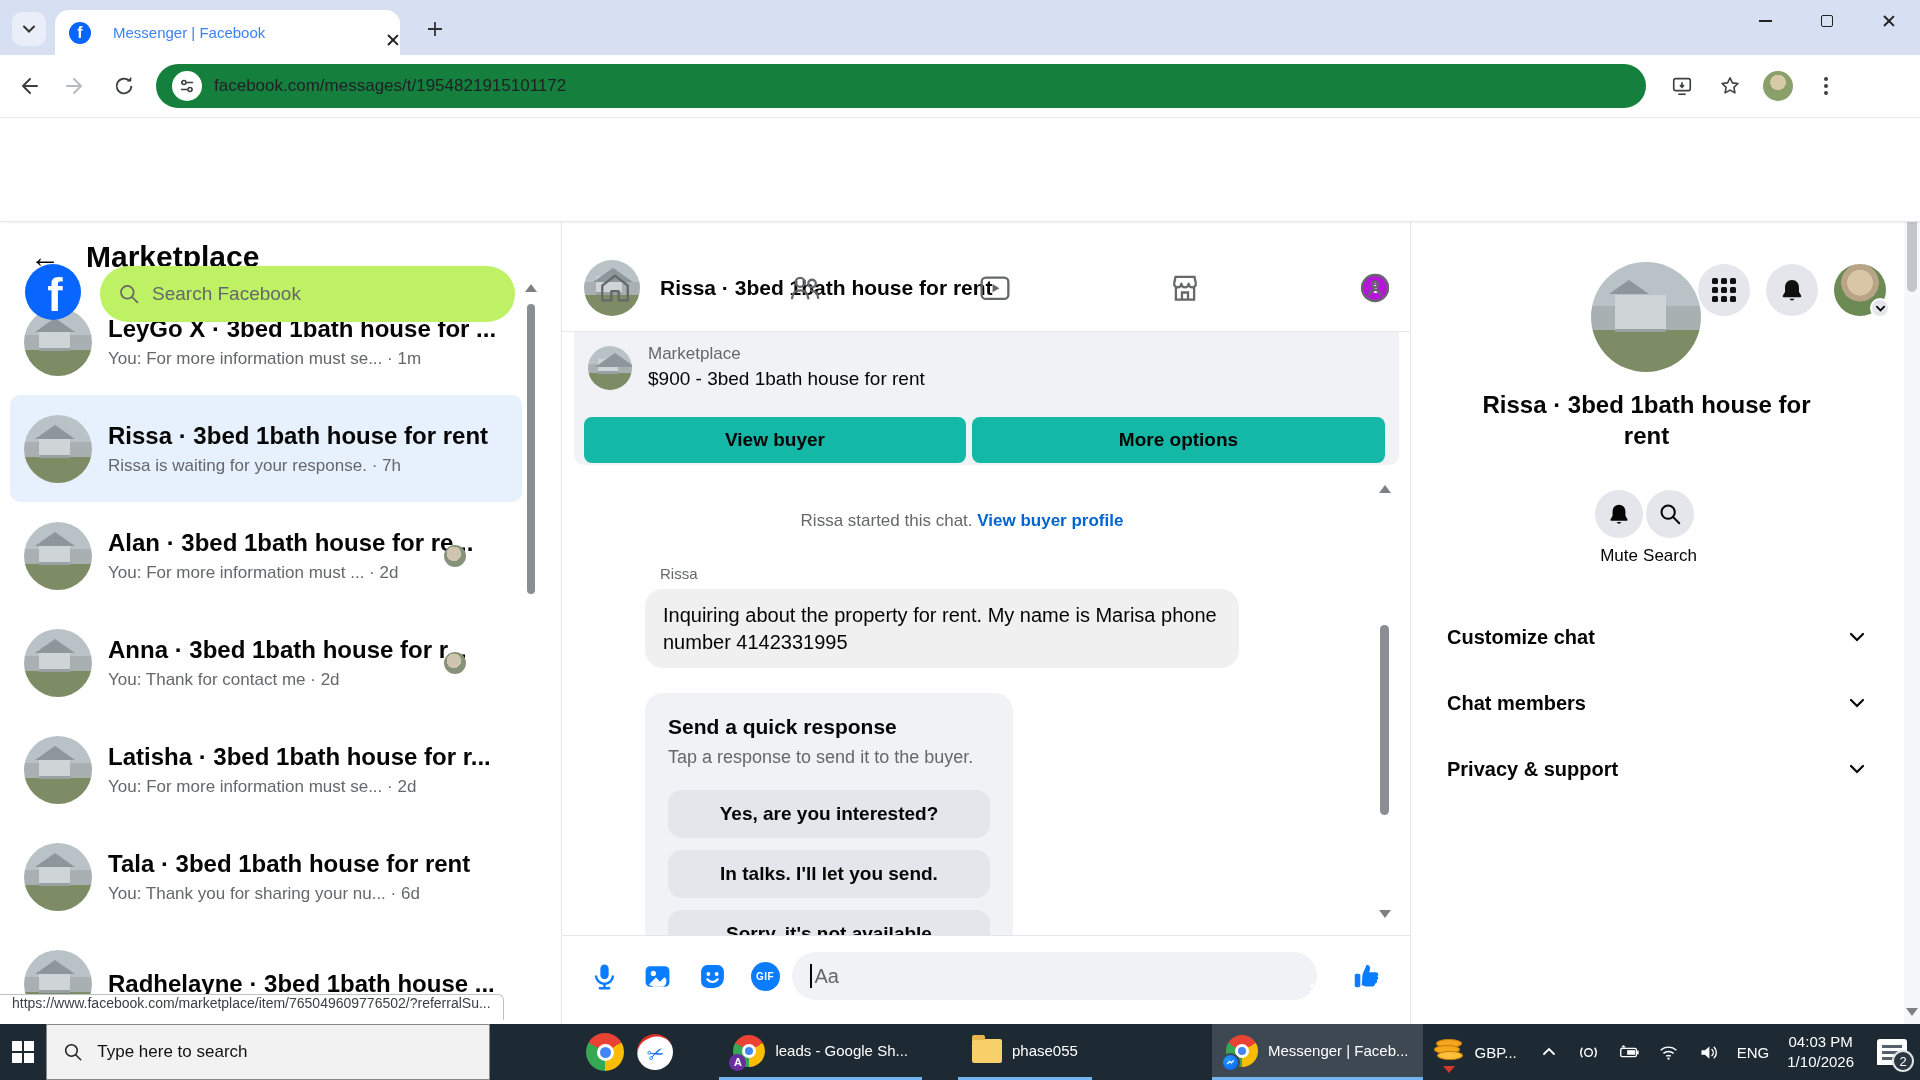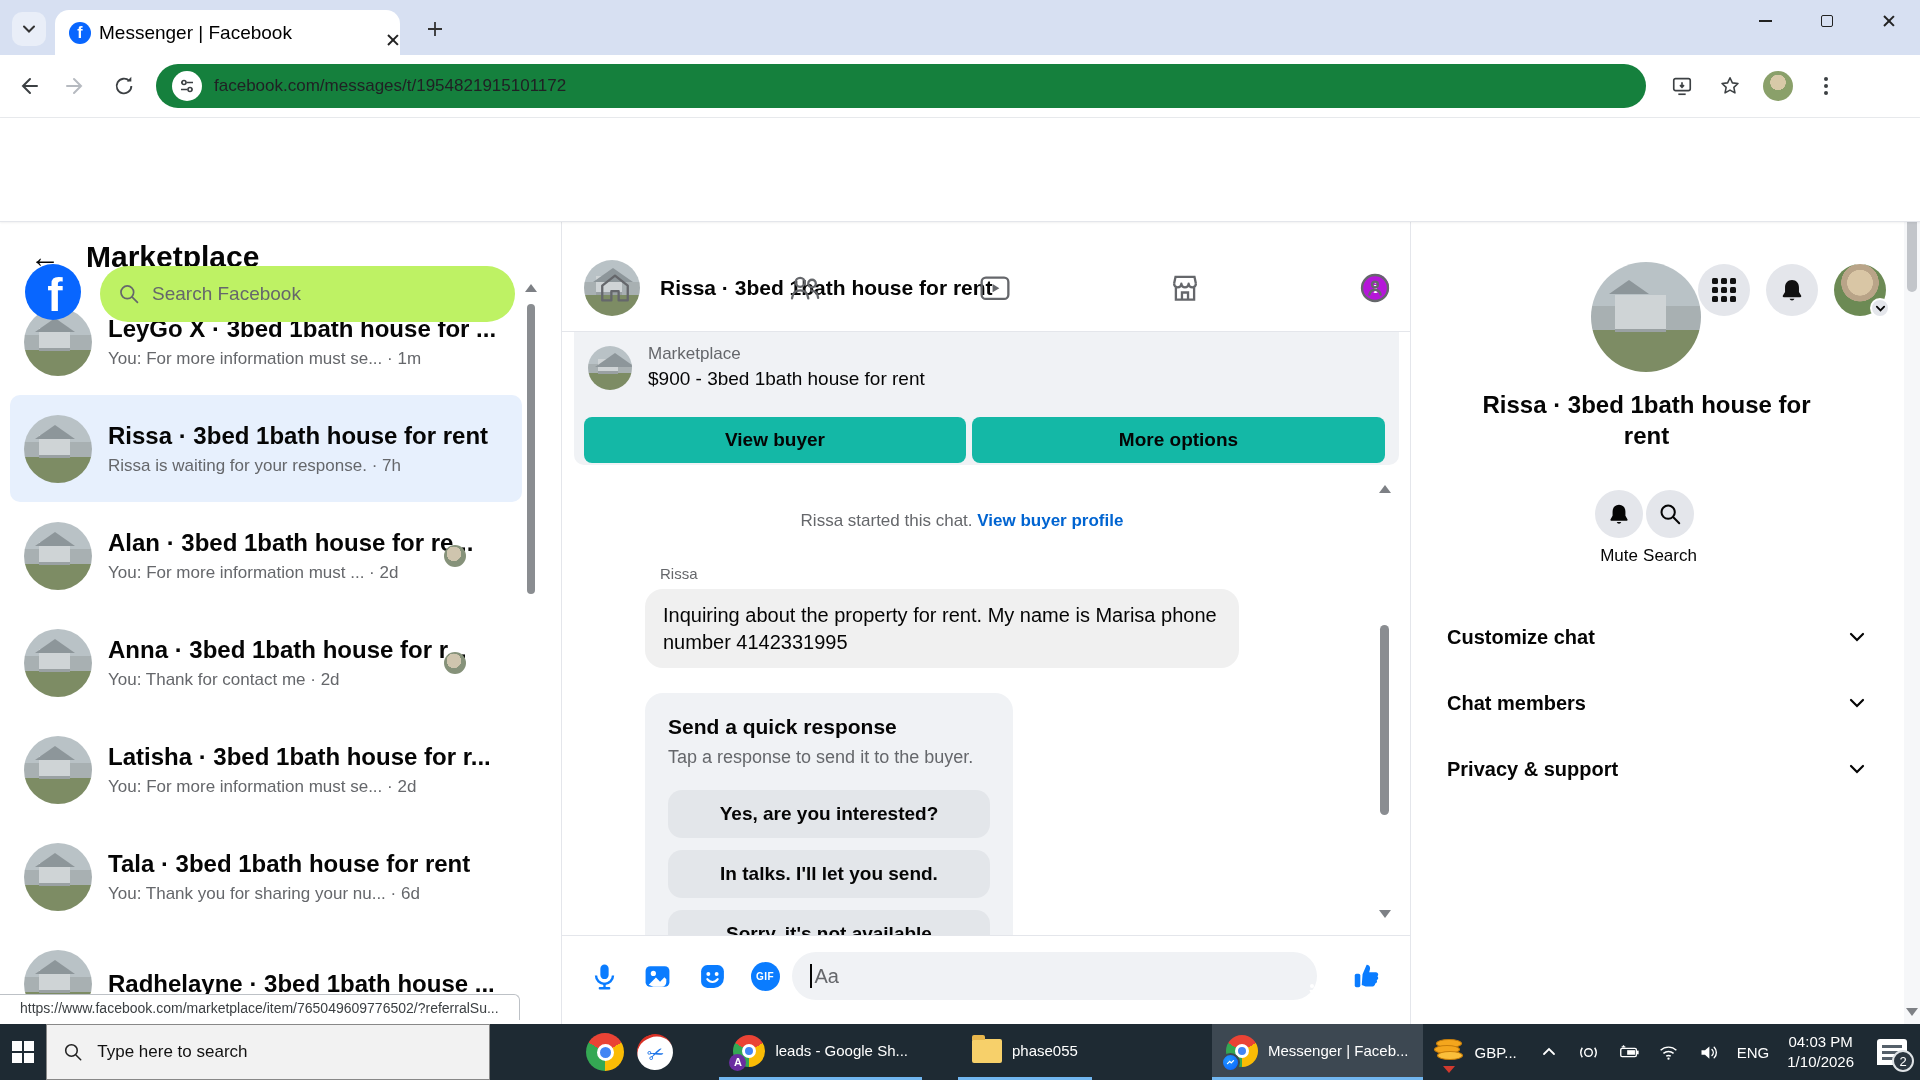--- a/index.html
+++ b/index.html
@@ -5,21 +5,21 @@
   * { margin:0; padding:0; box-sizing:border-box; }
   html,body { width:1920px; height:1080px; overflow:hidden; }
   body { font-family:"Liberation Sans","DejaVu Sans",sans-serif; background:#fff; }
   .screen { position:relative; width:1920px; height:1080px; overflow:hidden; }
 
   
   .tabstrip { position:absolute; left:0; top:0; width:1920px; height:55px; background:#d7e0f2; }
   .tabsearch { position:absolute; left:12px; top:12px; width:34px; height:34px; border-radius:10px; background:#e9eef8; display:flex; align-items:center; justify-content:center; }
   .tab { position:absolute; left:55px; top:10px; width:345px; height:45px; background:#fff; border-radius:14px 14px 0 0; display:flex; align-items:center; padding:0 14px; }
   .favicon { width:22px; height:22px; border-radius:50%; background:#0866ff; color:#fff; font-weight:bold; font-size:16px; display:flex; align-items:center; justify-content:center; }
-  .tab-title { margin-left:8px; font-size:19px; color:#000000; flex:1; white-space:nowrap; overflow:hidden; }
+  .tab-title { margin-left:22px; font-size:15px; color:#3b82f6; flex:1; white-space:nowrap; overflow:hidden; }
   .newtab { position:absolute; left:420px; top:14px; width:30px; height:30px; display:flex; align-items:center; justify-content:center; }
   .wincontrols { position:absolute; right:0; top:0; height:42px; display:flex; }
   .winbtn { width:62px; height:42px; display:flex; align-items:center; justify-content:center; }
   .glyph-min { width:13px; height:2px; background:#222; }
   .glyph-max { width:12px; height:12px; border:1.6px solid #222; border-radius:2px; }
   .glyph-x { position:relative; width:14px; height:14px; }
   .glyph-x::before,.glyph-x::after { content:""; position:absolute; left:6px; top:0; width:1.8px; height:14px; background:#222; }
   .glyph-x::before { transform:rotate(45deg);} .glyph-x::after { transform:rotate(-45deg);}
 
   
@@ -116,21 +116,21 @@
   .rp-circ { width:48px; height:48px; border-radius:50%; background:#e4e6eb; display:flex; align-items:center; justify-content:center; }
   .rp-act-label { font-size:17px; color:#050505; }
   .rp-menu { position:absolute; left:14px; top:382px; width:452px; }
   .rp-row { height:66px; display:flex; align-items:center; justify-content:space-between; padding:0 10px 0 22px; border-radius:10px; }
   .rp-row span { font-size:20px; font-weight:600; color:#050505; }
 
   
   .page-scroll { position:absolute; left:1904px; top:-104px; width:16px; height:906px; background:#f6f7f9; }
   .page-thumb { position:absolute; left:3px; top:44px; width:10px; height:130px; border-radius:6px; background:#c2c5ca; }
   .ps-up { position:absolute; left:2px; top:8px; } .ps-dn { position:absolute; left:2px; bottom:8px; }
-  .statusbar { position:absolute; left:0; bottom:4px; height:26px; background:#fff; border:1px solid #bdc1c6; border-left:none; border-bottom:none; border-radius:0 6px 0 0; display:flex; align-items:center; padding:0 20px; }
+  .statusbar { position:absolute; left:0; bottom:4px; height:26px; background:#fff; border:1px solid #bdc1c6; border-left:none; border-bottom:none; border-radius:0 6px 0 0; display:flex; align-items:flex-start; padding:0 12px; }
   .statusbar span { font-size:14px; color:#3c4043; white-space:nowrap; }
 
   
   .taskbar { position:absolute; left:0; top:1024px; width:1920px; height:56px; background:#1e2a33; display:flex; align-items:center; color:#fff; }
   .startbtn { width:56px; height:56px; display:flex; align-items:center; justify-content:center; }
   .winlogo { width:22px; height:22px; display:grid; grid-template-columns:10px 10px; grid-template-rows:10px 10px; gap:2px; }
   .winlogo i { background:#fdfdfd; }
   .tb-search { width:530px; height:56px; background:#f2f2f2; display:flex; align-items:center; padding:15px 16px; gap:14px; border:1px solid #888; }
   .tb-search span { font-size:17px; color:#111; }
   .tk-ic { width:60px; height:56px; display:flex; align-items:center; justify-content:center; }

